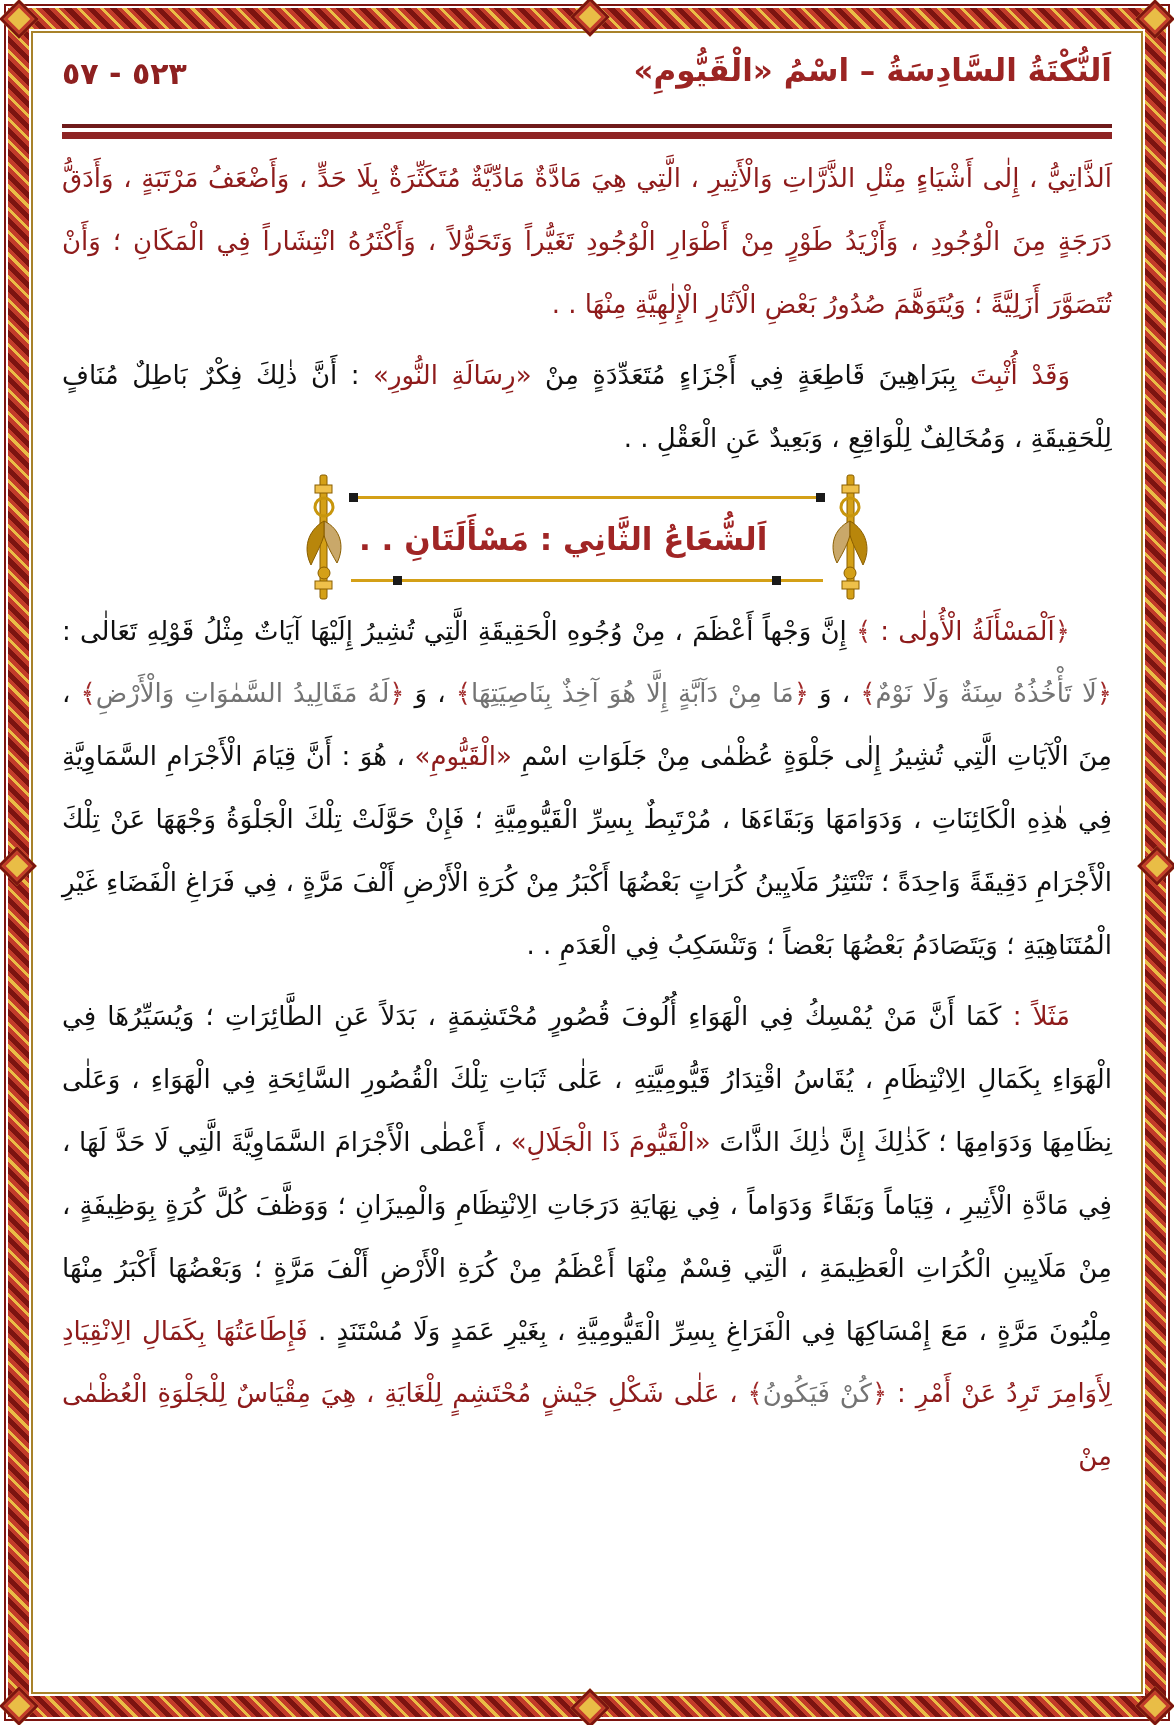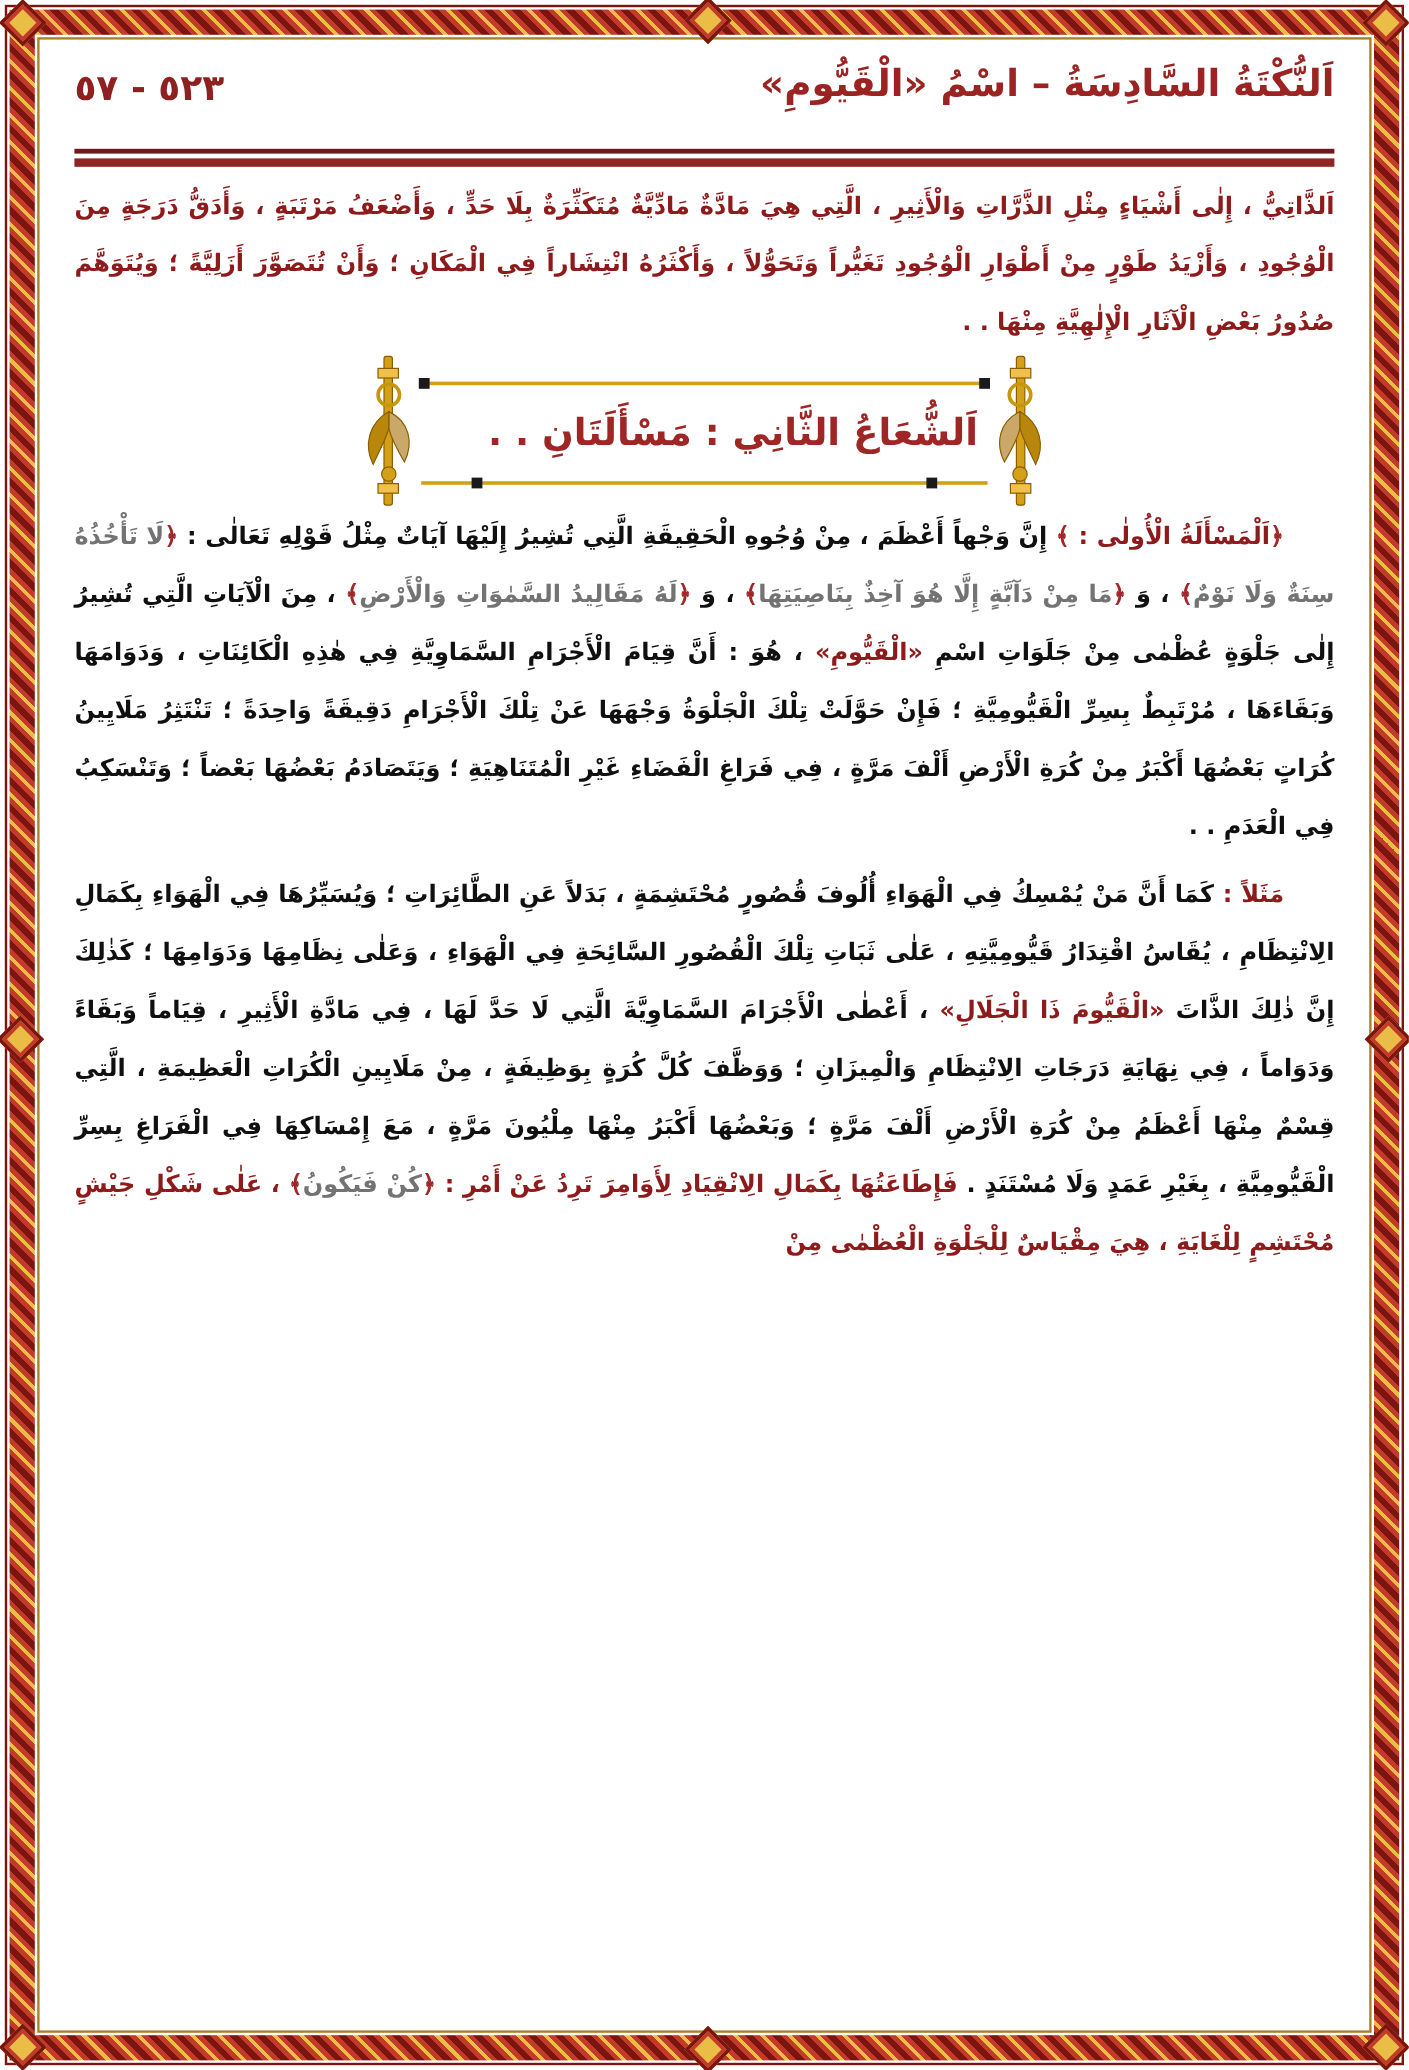--- a/index.html
+++ b/index.html
@@ -33,35 +33,35 @@
     color:#8e2020;font-size:30px;font-weight:bold;letter-spacing:2px;text-align:right;
   }
   .title{
     margin:0;padding-top:10px;text-align:right;
     color:#9b2423;font-size:31px;font-weight:bold;
   }
   .rule-thin{height:4px;background:#6f1a1a;margin-top:10px;}
   .rule-thick{height:7px;background:#8e2424;margin-top:4px;}
 
   .body-block p{
-    font-size:20px;font-weight:bold;line-height:2.42;
+    font-size:26px;font-weight:normal;line-height:2.42;
     margin:8px 0 6px 0;text-align:justify;
   }
   .body-block p.indent{text-indent:42px;}
   .seg-red{color:#8e1b1b;}
   .seg-black{color:#101010;}
   .seg-blue{color:#737373;}
   .seg-bracket{color:#a02828;}
 
   
   .frame-wrap{position:relative;width:560px;margin:26px auto 18px auto;}
   .frame-box{
     position:relative;margin:0 44px;
     border-top:3px solid #d4a017;border-bottom:3px solid #d4a017;
-    padding:22px 8px;text-align:right;
+    padding:22px 8px;text-align:left;
   }
   .frame-box::before,.frame-box::after{
     content:"";position:absolute;width:9px;height:9px;background:#1a1a1a;top:-6px;
   }
   .frame-box::before{right:-2px;} .frame-box::after{left:-2px;}
   .frame-cap-b1,.frame-cap-b2{position:absolute;width:9px;height:9px;background:#1a1a1a;bottom:-6px;}
   .frame-cap-b1{right:42px;} .frame-cap-b2{left:42px;}
   .frame-text{color:#a02525;font-size:31px;font-weight:bold;}
   .flourish{position:absolute;top:50%;transform:translateY(-50%);}
   .flourish.right{right:-14px;}
@@ -88,20 +88,21 @@
 
     <div class="header">
       <div class="page-num">٥٢٣ - ٥٧</div>
       <h1 class="title">اَلنُّكْتَةُ السَّادِسَةُ – اسْمُ «الْقَيُّومِ»</h1>
     </div>
     <div class="rule-thin"></div>
     <div class="rule-thick"></div>
 
     <div class="body-block">
         <p class=""><span class="seg-red">اَلذَّاتِيُّ ، إِلٰى أَشْيَاءٍ مِثْلِ الذَّرَّاتِ وَالْأَثِيرِ ، الَّتِي هِيَ مَادَّةٌ مَادِّيَّةٌ مُتَكَثِّرَةٌ بِلَا حَدٍّ ، وَأَضْعَفُ مَرْتَبَةٍ ، وَأَدَقُّ دَرَجَةٍ مِنَ الْوُجُودِ ، وَأَزْيَدُ طَوْرٍ مِنْ أَطْوَارِ الْوُجُودِ تَغَيُّراً وَتَحَوُّلاً ، وَأَكْثَرُهُ انْتِشَاراً فِي الْمَكَانِ ؛ وَأَنْ تُتَصَوَّرَ أَزَلِيَّةً ؛ وَيُتَوَهَّمَ صُدُورُ بَعْضِ الْآثَارِ الْإِلٰهِيَّةِ مِنْهَا . .</span></p>
+        <p class="indent"><span class="seg-red">وَقَدْ أُثْبِتَ </span><span class="seg-black">بِبَرَاهِينَ قَاطِعَةٍ فِي أَجْزَاءٍ مُتَعَدِّدَةٍ مِنْ </span><span class="seg-red">«رِسَالَةِ النُّورِ»</span><span class="seg-black"> : أَنَّ ذٰلِكَ فِكْرٌ بَاطِلٌ مُنَافٍ لِلْحَقِيقَةِ ، وَمُخَالِفٌ لِلْوَاقِعِ ، وَبَعِيدٌ عَنِ الْعَقْلِ . .</span></p>
       </div>
 
     <div class="frame-wrap">
       <span class="flourish right">
         <svg width="60" height="132" viewBox="0 0 60 132" xmlns="http://www.w3.org/2000/svg">
           <rect x="26" y="4" width="7" height="124" rx="2" fill="#d4a017" stroke="#8a5e00"></rect>
           <rect x="21" y="14" width="17" height="8" fill="#efc04a" stroke="#8a5e00"></rect>
           <rect x="21" y="110" width="17" height="8" fill="#efc04a" stroke="#8a5e00"></rect>
           <circle cx="29" cy="36" r="9" fill="none" stroke="#c8960c" stroke-width="3"></circle>
           <path d="M29 50 C12 58 8 76 16 92 C23 80 27 72 29 64 Z" fill="#c9a86a" stroke="#8a5e00" stroke-width="1"></path>

